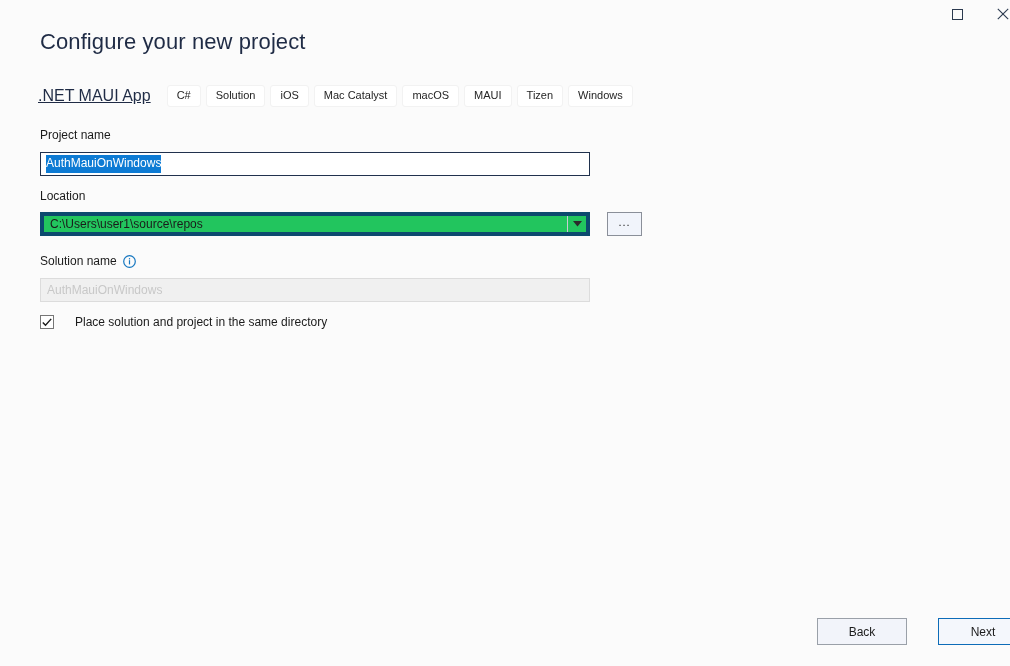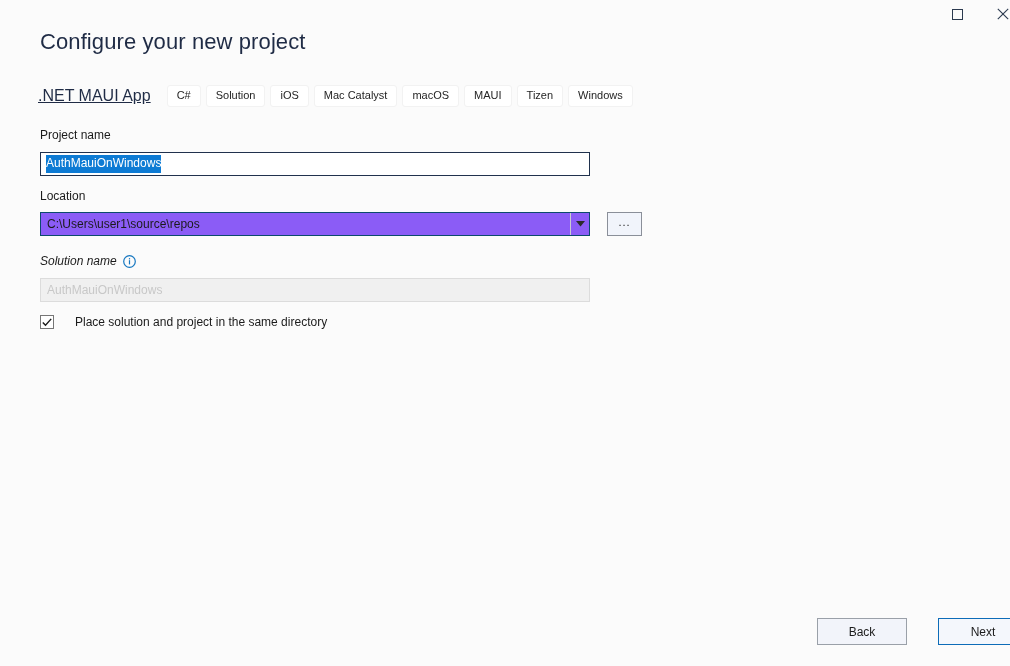--- a/index.html
+++ b/index.html
@@ -84,21 +84,21 @@
   
   .field-label {
     position: absolute;
     left: 24px;
     font-size: 12px;
     color: #1b1b1b;
     white-space: nowrap;
   }
   .label-project { top: 128px; }
   .label-location { top: 189px; }
-  .label-solution { top: 254px; display: flex; align-items: center; font-style: italic; }
+  .label-solution { top: 254px; display: flex; align-items: center; }
 
   .info-icon {
     display: inline-block;
     margin-left: 6px;
     width: 13px;
     height: 13px;
     vertical-align: middle;
     line-height: 0;
   }
 
@@ -124,22 +124,22 @@
     line-height: 1.25;
   }
 
   .combo {
     position: absolute;
     left: 24px;
     top: 212px;
     width: 550px;
     height: 24px;
     box-sizing: border-box;
-    background: #8b5cf6;
-    border: 1px solid #0c4a6e;
+    background: #22c55e;
+    border: 4px solid #0c4a6e;
     display: flex;
     align-items: center;
   }
   .combo-value {
     flex: 1;
     font-size: 12px;
     padding-left: 6px;
     color: #1b1b1b;
     white-space: nowrap;
     overflow: hidden;

